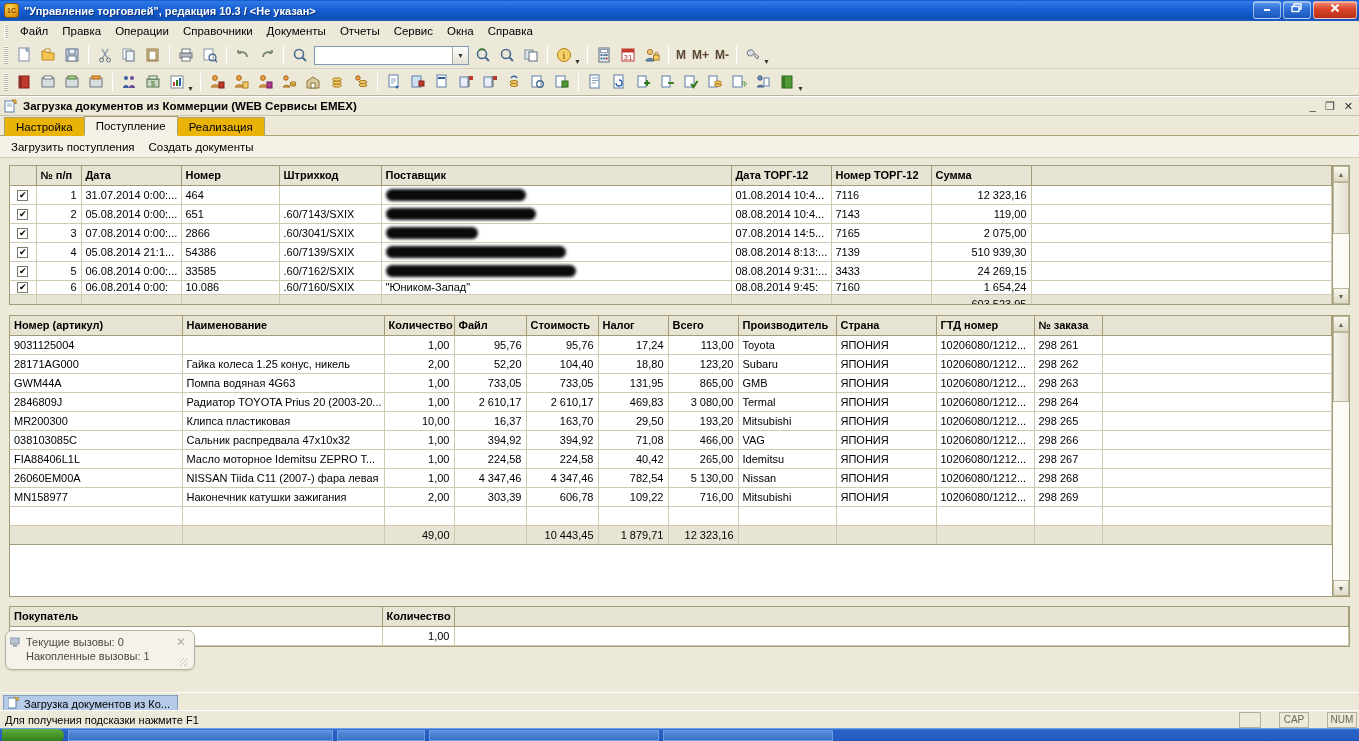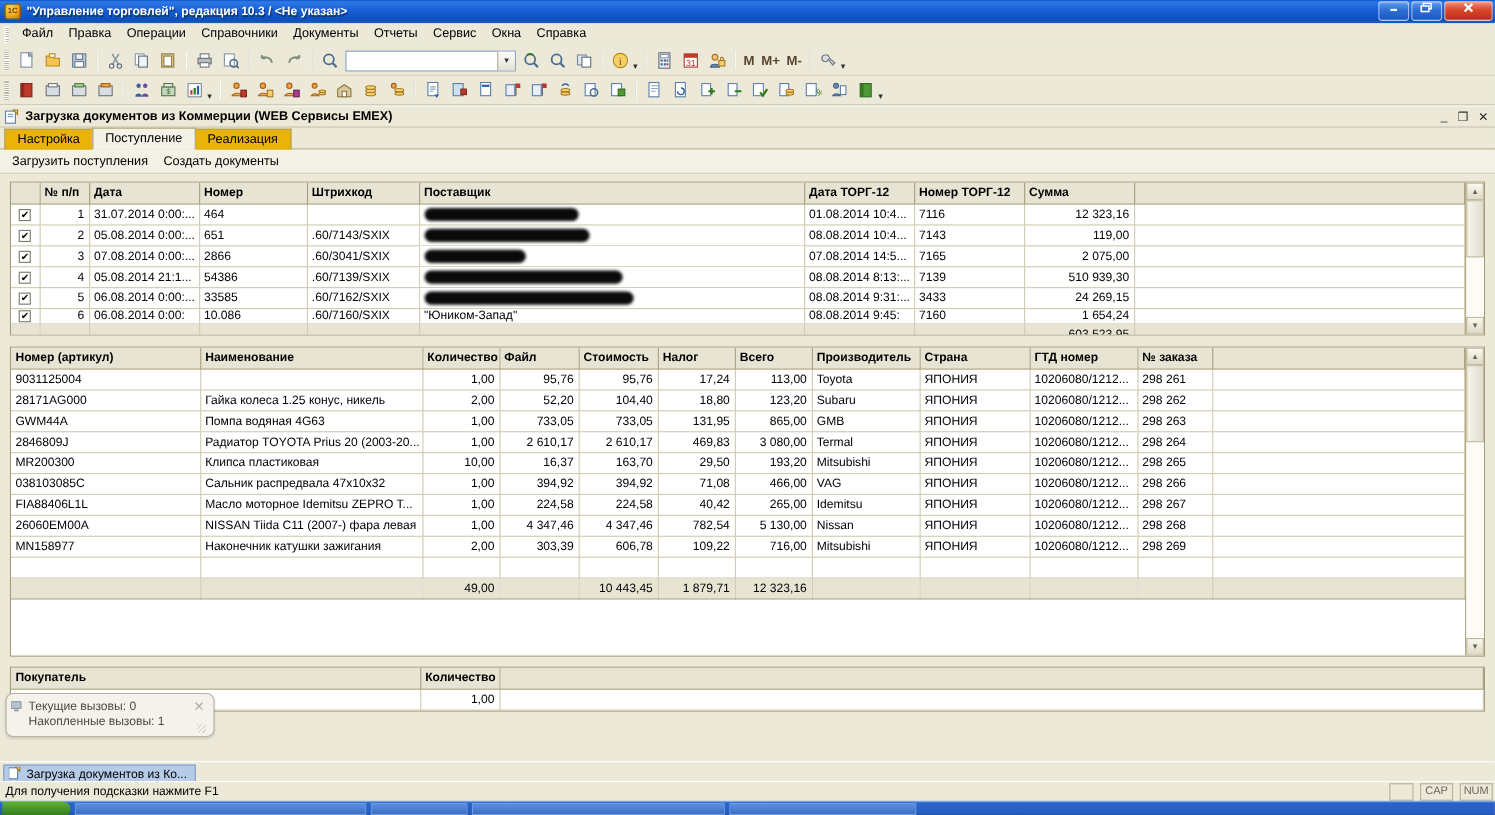--- a/index.html
+++ b/index.html
@@ -236,21 +236,21 @@
     height: 19px; background: #b6cbe8;
     border: 1px solid #7f9dc4;
     display: flex; align-items: center; gap: 4px;
     padding: 0 7px 0 4px; font-size: 11px; color: #000;
   }
   .statusbar {
     position: absolute; left: 0; bottom: 13px; width: 1359px; height: 18px;
     background: #ece9d8; border-top: 1px solid #fff;
     display: flex; align-items: center; padding-left: 5px; font-size: 11px;
   }
-  .sb-cells { margin-left: auto; display: flex; gap: 4px; }
+  .sb-cells { margin-left: auto; display: flex; gap: 16px; }
   .sb-cell {
     width: 30px; height: 16px; border: 1px solid #b5b0a0;
     margin-right: 2px; font-size: 10px; color: #6b6657;
     text-align: center; line-height: 14px;
   }
   .sb-cell.blank { width: 22px; }
   .ostaskbar {
     position: absolute; left: 0; bottom: 0; width: 1359px; height: 13px;
     background: linear-gradient(to bottom,#3f7fdc 0%,#2a63c8 10%, #245cc0 90%, #1c4ea8 100%);
     border-top: 1px solid #6f9fe8;

